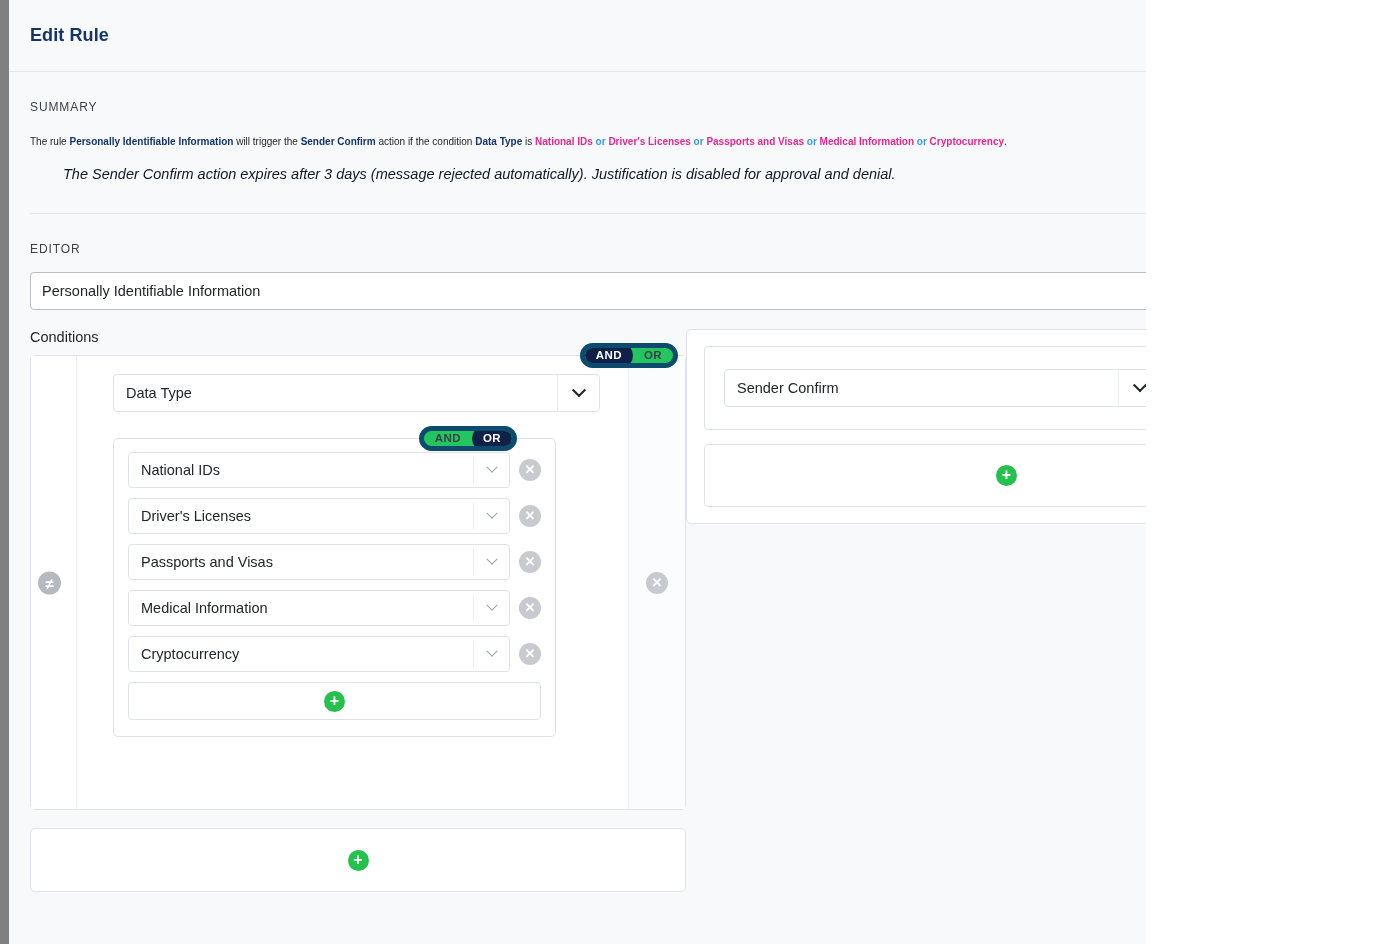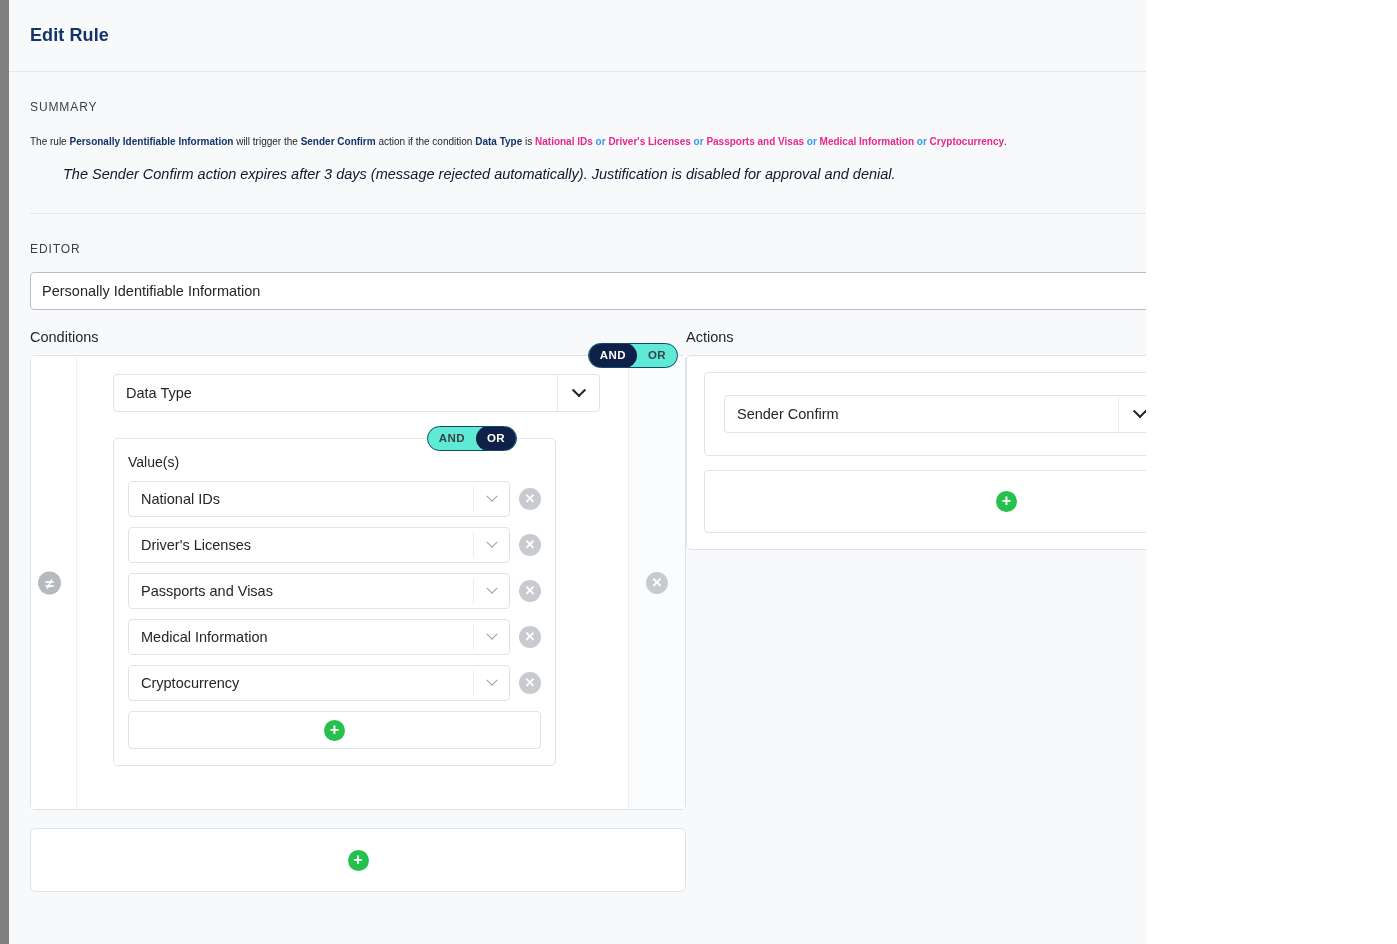--- a/index.html
+++ b/index.html
@@ -114,22 +114,22 @@
     font-size: 14.5px;
     color: #22252b;
     margin-bottom: 8px;
     height: 18px;
   }
 
   
   .toggle {
     display: inline-flex;
     align-items: center;
-    background: #5eead4;
-    border: 1px solid #0c4a6e;
+    background: #22c55e;
+    border: 5px solid #0c4a6e;
     border-radius: 13px;
     height: 25px;
     padding: 0;
     overflow: hidden;
     position: absolute;
     z-index: 6;
   }
   .toggle span {
     font-size: 11.5px;
     font-weight: bold;
@@ -430,21 +430,20 @@
                       <i class="caret"></i>
                     </span>
                 </div>
 
                 <div class="values-box">
                   <div class="toggle toggle-values">
                     <span>AND</span>
                     <span class="on">OR</span>
                   </div>
 
-                  <div class="values-label">Value(s)</div>
 
                   <div class="value-row">
                     <div class="value-select">
                       <span>National IDs</span>
                       <span class="value-caret">
                           <i class="caret small"></i>
                         </span>
                     </div>
                     <span class="remove-circle">✕</span>
                   </div>
@@ -500,21 +499,20 @@
               </div>
             </div>
 
             <div class="cond-add-outer">
               <span class="plus">+</span>
             </div>
           </div>
         </div>
 
         <div class="col-actions">
-          <div class="col-head">Actions</div>
 
           <div class="actions-outer">
             <div class="action-card">
               <div class="action-main">
                 <div class="action-select">
                   <span>Sender Confirm</span>
                   <span class="sel-caret light">
                       <i class="caret"></i>
                     </span>
                 </div>

